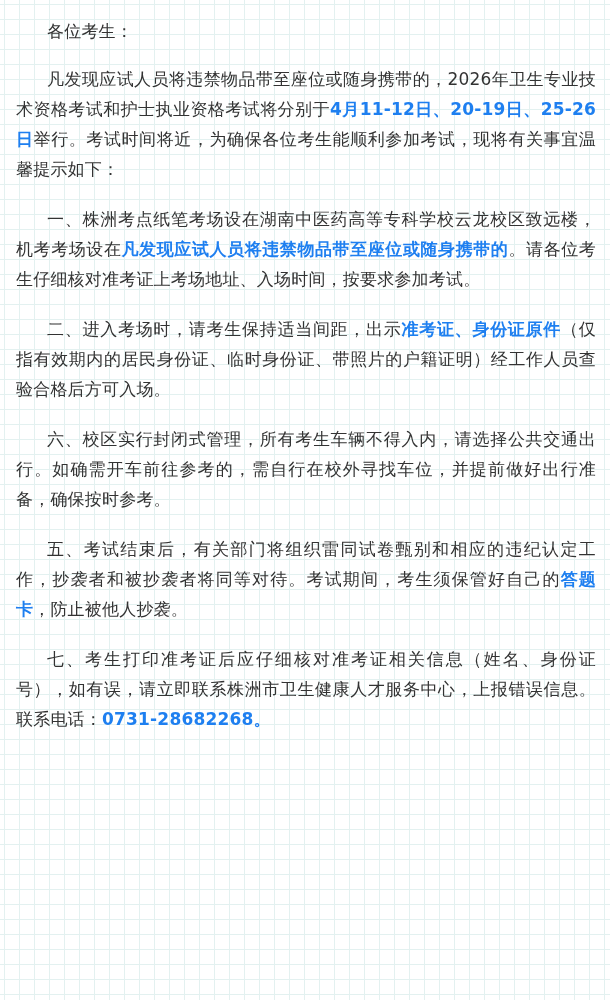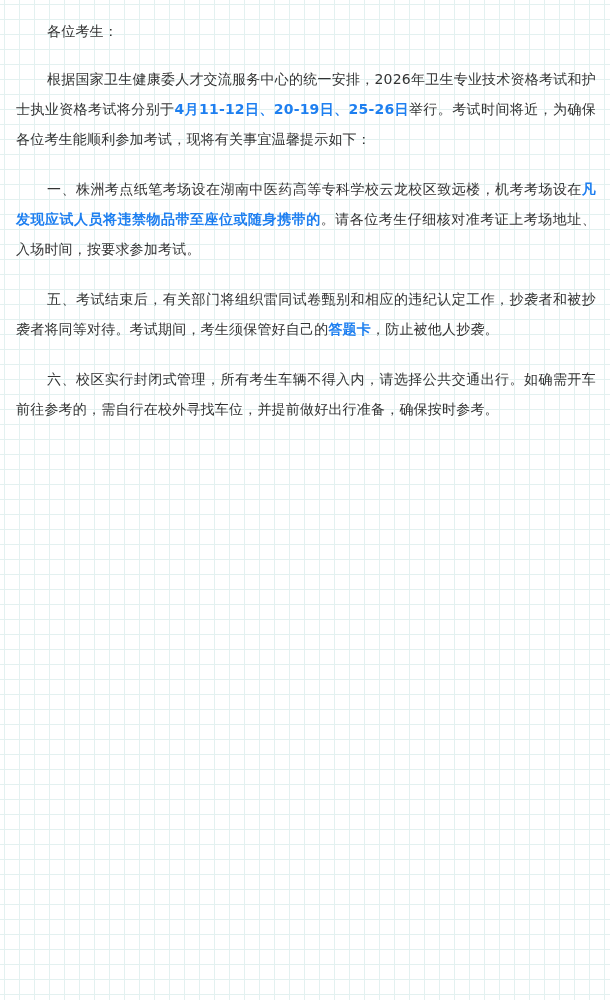--- a/index.html
+++ b/index.html
@@ -19,45 +19,47 @@
     font-family: "DejaVu Sans", "Liberation Sans", sans-serif;
     color: #333333;
   }
   .doc {
     position: absolute;
     left: 16px;
     top: 16px;
     width: 580px;
   }
   .para {
-    font-size: 14px;
+    font-size: 17px;
     line-height: 30px;
     margin: 0 0 20px 0;
     text-indent: 31px;
     text-align: justify;
     letter-spacing: 0.2px;
   }
   .greeting {
     margin-bottom: 18px;
   }
   .hl {
     color: #1e7ff0;
     font-weight: bold;
   }
 </style>
 </head>
 <body>
 
 <div class="doc">
   <p class="para greeting">各位考生：</p>
 
-  <p class="para"><span>根据国家卫生健康委人才交流服务中心的统一安排，2026年卫生专业技术资格考试和护士执业资格考试将分别于</span><span class="hl">4月11-12日、20-19日、25-26日</span><span>举行。考试时间将近，为确保各位考生能顺利参加考试，现将有关事宜温馨提示如下：</span></p>
+  <p class="para"><span>凡发现应试人员将违禁物品带至座位或随身携带的，2026年卫生专业技术资格考试和护士执业资格考试将分别于</span><span class="hl">4月11-12日、20-19日、25-26日</span><span>举行。考试时间将近，为确保各位考生能顺利参加考试，现将有关事宜温馨提示如下：</span></p>
 
   <p class="para"><span>一、</span><span>株洲考点纸笔考场设在湖南中医药高等专科学校云龙校区致远楼，机考考场设在</span><span class="hl">凡发现应试人员将违禁物品带至座位或随身携带的</span><span>。请各位考生仔细核对准考证上考场地址、入场时间，按要求参加考试。</span></p>
 
+  <p class="para"><span>二、</span><span>进入考场时，请考生保持适当间距，出示</span><span class="hl">准考证、身份证原件</span><span>（仅指有效期内的居民身份证、临时身份证、带照片的户籍证明）经工作人员查验合格后方可入场。</span></p>
 
 
 
+  <p class="para"><span>六、</span><span>校区实行封闭式管理，所有考生车辆不得入内，请选择公共交通出行。如确需开车前往参考的，需自行在校外寻找车位，并提前做好出行准备，确保按时参考。</span></p>
+
   <p class="para"><span>五、</span><span>考试结束后，有关部门将组织雷同试卷甄别和相应的违纪认定工作，抄袭者和被抄袭者将同等对待。考试期间，考生须保管好自己的</span><span class="hl">答题卡</span><span>，防止被他人抄袭。</span></p>
 
-  <p class="para"><span>六、</span><span>校区实行封闭式管理，所有考生车辆不得入内，请选择公共交通出行。如确需开车前往参考的，需自行在校外寻找车位，并提前做好出行准备，确保按时参考。</span></p>
-
+  <p class="para"><span>七、</span><span>考生打印准考证后应仔细核对准考证相关信息（姓名、身份证号），如有误，请立即联系株洲市卫生健康人才服务中心，上报错误信息。联系电话：</span><span class="hl">0731-28682268。</span></p>
 </div>
 
 </body></html>

